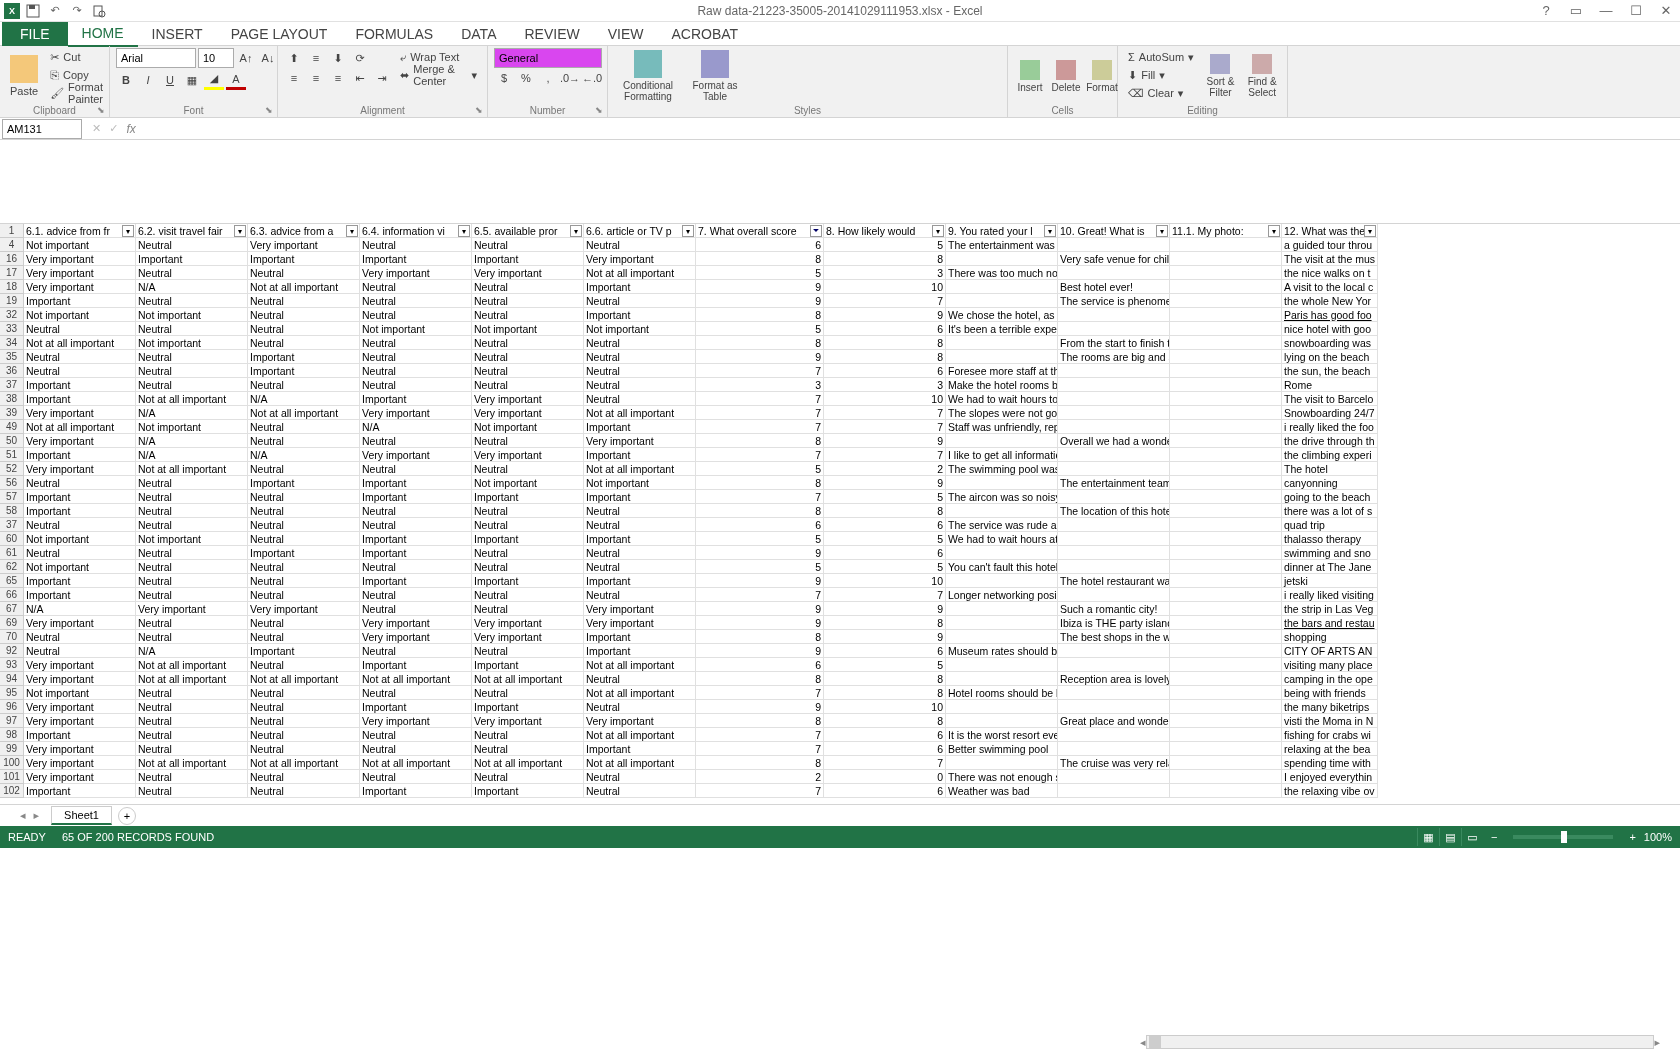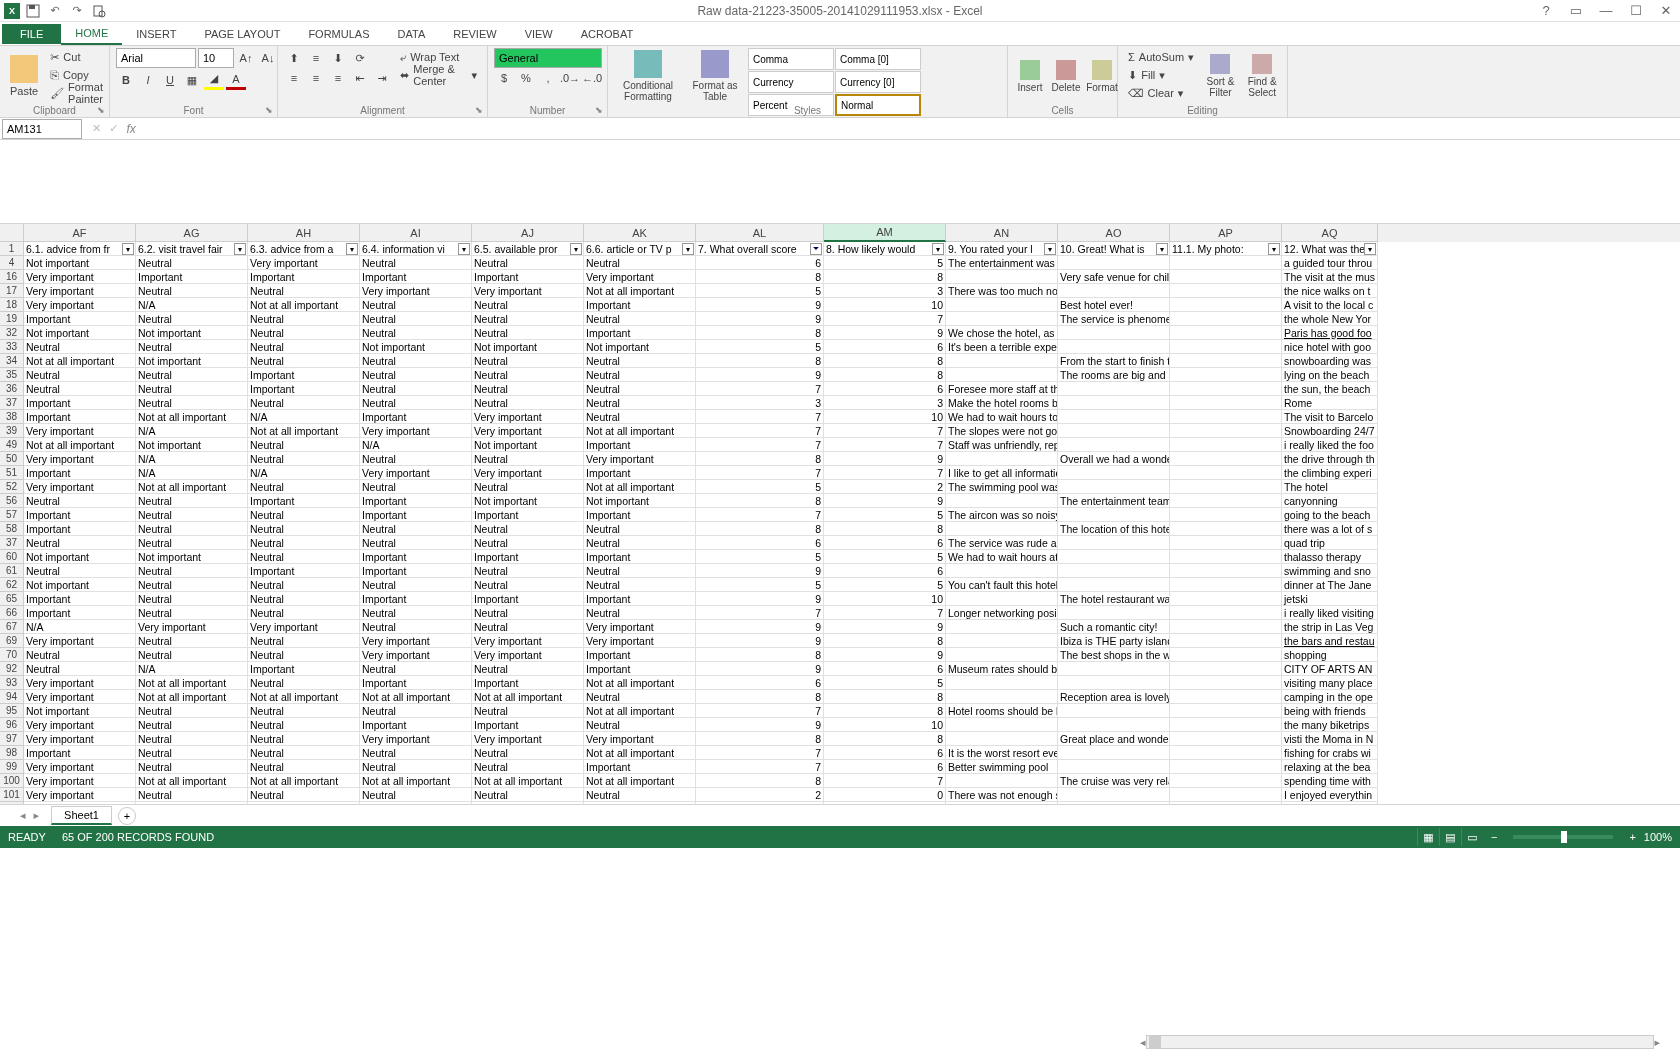--- a/index.html
+++ b/index.html
@@ -5,37 +5,37 @@
 *{margin:0;padding:0;box-sizing:border-box;font-family:'Segoe UI',Tahoma,sans-serif;font-size:11px;user-select:none}
 body{background:#fff;overflow:hidden;width:1680px;height:1050px;position:relative}
 .titlebar{height:22px;background:#fff;display:flex;align-items:center;position:relative;border-bottom:1px solid #e1e1e1}
 .qa-toolbar{display:flex;align-items:center;gap:4px;padding-left:4px}
 .qa-btn{width:18px;height:18px;display:flex;align-items:center;justify-content:center;color:#666}
 .excel-icon{width:16px;height:16px;background:#217346;color:#fff;display:flex;align-items:center;justify-content:center;font-size:9px;font-weight:bold}
 .title-text{position:absolute;left:50%;transform:translateX(-50%);color:#666;font-size:12px}
 .win-controls{position:absolute;right:0;display:flex;gap:2px}
 .win-btn{width:28px;height:18px;display:flex;align-items:center;justify-content:center;color:#666;font-size:13px}
 .ribbon-tabs{height:24px;background:#fff;display:flex;align-items:center;padding-left:2px;border-bottom:1px solid #d4d4d4}
-.tab{padding:4px 14px;color:#444;cursor:pointer;font-size:11px}
+.tab{padding:4px 14px;color:#444;cursor:pointer;font-size:14px}
 .tab.file{background:#217346;color:#fff;padding:4px 18px}
 .tab.active{color:#217346;border-bottom:2px solid #217346}
 .ribbon{height:72px;background:#f1f1f1;display:flex;border-bottom:1px solid #d4d4d4}
 .group{border-right:1px solid #d4d4d4;padding:2px 6px;display:flex;flex-direction:column;height:100%;position:relative}
 .group-label{position:absolute;bottom:1px;left:0;right:0;text-align:center;font-size:10px;color:#777}
 .group-content{display:flex;gap:4px;height:56px;align-items:flex-start}
 .big-btn{display:flex;flex-direction:column;align-items:center;justify-content:center;padding:2px 4px;height:56px;cursor:pointer;color:#444}
 .big-btn .icn{width:28px;height:28px;background:#e8c070;margin-bottom:2px}
 .small-btn{display:flex;align-items:center;gap:4px;padding:1px 4px;cursor:pointer;color:#444;height:18px}
 .col{display:flex;flex-direction:column;gap:0}
 .font-sel{display:flex;gap:2px;margin-bottom:2px}
 .font-name{width:80px;height:20px;border:1px solid #ababab;background:#fff;padding:1px 4px;font-size:11px}
 .font-size{width:36px;height:20px;border:1px solid #ababab;background:#fff;padding:1px 4px;font-size:11px}
 .fmt-row{display:flex;gap:2px}
 .fmt-btn{width:20px;height:20px;display:flex;align-items:center;justify-content:center;cursor:pointer;color:#444}
-.num-fmt{width:108px;height:20px;border:1px solid #ababab;background:#22c55e;padding:1px 4px}
+.num-fmt{width:108px;height:20px;border:1px solid #ababab;background:#d946ef;padding:1px 4px}
 .styles-gallery{display:flex;flex-wrap:wrap;width:270px;gap:1px}
 .style-cell{width:86px;height:22px;border:1px solid #ccc;background:#fff;padding:2px 4px;font-size:10px;display:flex;align-items:center}
 .style-cell.normal{border:2px solid #b8860b}
 .namebox-row{height:22px;background:#fff;display:flex;align-items:center;border-bottom:1px solid #d4d4d4}
 .namebox{width:80px;height:20px;border:1px solid #ababab;margin:0 2px;padding:1px 4px;background:#fff}
 .fx-area{display:flex;align-items:center;gap:8px;padding-left:8px}
 .fx-icon{color:#888;font-style:italic;font-size:12px}
 .formula-bar-expand{height:84px;background:#fff;border-bottom:1px solid #d4d4d4}
 .grid-area{position:relative;height:580px;overflow:hidden}
 .col-headers{display:flex;height:18px;background:#f0f0f0;position:sticky;top:0}
@@ -196,28 +196,20 @@
   <div class="group" style="width:400px">
     <div class="group-content">
       <div class="big-btn">
           <div class="icn" style="background:#7bb"></div>
           <span style="font-size:10px;text-align:center;width:60px">Conditional Formatting</span>
         </div>
       <div class="big-btn">
           <div class="icn" style="background:#99c"></div>
           <span style="font-size:10px;text-align:center;width:50px">Format as Table</span>
         </div>
-      <div class="styles-gallery">
-        <div class="style-cell">Comma</div>
-        <div class="style-cell">Comma [0]</div>
-        <div class="style-cell">Currency</div>
-        <div class="style-cell">Currency [0]</div>
-        <div class="style-cell">Percent</div>
-        <div class="style-cell normal">Normal</div>
-      </div>
     </div>
     <div class="group-label">Styles</div>
   </div>
   <div class="group" style="width:110px">
     <div class="group-content">
       <div class="big-btn" style="width:32px">
           <div class="icn" style="background:#9c9;width:20px;height:20px"></div>
           <span style="font-size:10px">Insert</span>
         </div>
       <div class="big-btn" style="width:32px">
@@ -255,35 +247,20 @@
   <input class="namebox" value="AM131" style="">
   <div class="fx-area">
     <span style="color:#bbb">✕</span>
     <span style="color:#bbb">✓</span>
     <span class="fx-icon">fx</span>
   </div>
 </div>
 <div class="formula-bar-expand"></div>
 
 <div class="grid-area">
-  <div class="col-headers" id="colheaders">
-    <div class="corner"></div>
-  <div class="col-h" style="width: 112px;">AF</div>
-      <div class="col-h" style="width: 112px;">AG</div>
-      <div class="col-h" style="width: 112px;">AH</div>
-      <div class="col-h" style="width: 112px;">AI</div>
-      <div class="col-h" style="width: 112px;">AJ</div>
-      <div class="col-h" style="width: 112px;">AK</div>
-      <div class="col-h" style="width: 128px;">AL</div>
-      <div class="col-h sel" style="width: 122px;">AM</div>
-      <div class="col-h" style="width: 112px;">AN</div>
-      <div class="col-h" style="width: 112px;">AO</div>
-      <div class="col-h" style="width: 112px;">AP</div>
-      <div class="col-h" style="width: 96px;">AQ</div>
-    </div>
   <div id="gridrows">
       <div class="row hdr-row">
         <div class="row-h">1</div>
         <div class="cell" style="width: 112px;">6.1. advice from fr<div class="filter-btn">▾</div></div>
         <div class="cell" style="width: 112px;">6.2. visit travel fair<div class="filter-btn">▾</div></div>
         <div class="cell" style="width: 112px;">6.3. advice from a<div class="filter-btn">▾</div></div>
         <div class="cell" style="width: 112px;">6.4. information vi<div class="filter-btn">▾</div></div>
         <div class="cell" style="width: 112px;">6.5. available pror<div class="filter-btn">▾</div></div>
         <div class="cell" style="width: 112px;">6.6. article or TV p<div class="filter-btn">▾</div></div>
         <div class="cell" style="width: 128px;">7. What overall score<div class="filter-btn active">⏷</div></div>

